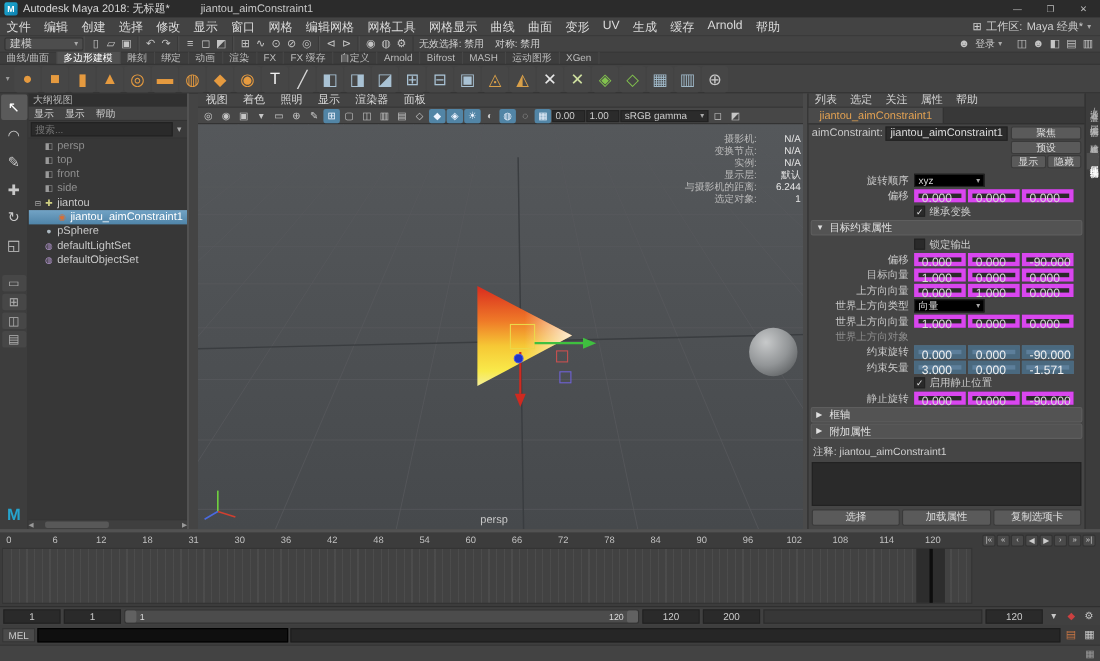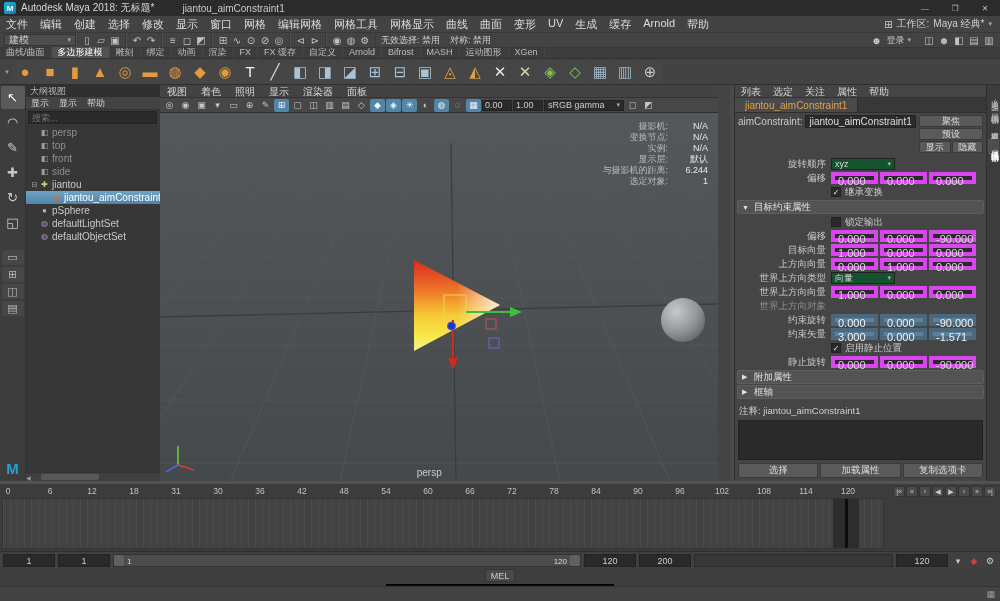--- a/index.html
+++ b/index.html
@@ -48,21 +48,21 @@
 .ol-caret{width:10px;text-align:center;font-size:8px;color:#aaa;}
 .ol-list{flex:1;overflow:hidden;background:#373737;}
 .ol-item{height:13px;display:flex;align-items:center;font-size:10px;color:#c8c8c8;white-space:nowrap;}
 .ol-item.dim{color:#8f8f8f;}
 .ol-item.selected{background:linear-gradient(#72a3c5,#4f84a8);color:#fff;}
 .ol-toggle{width:9px;font-size:7px;color:#aaa;text-align:center;}
 .ol-icon{width:11px;font-size:8px;text-align:center;margin-right:2px;}
 .ol-hscroll{height:9px;background:#3f3f3f;border-top:1px solid #333;display:flex;align-items:center;font-size:6px;color:#999;}
 .ol-thumb{height:6px;width:58px;background:#585858;border-radius:2px;margin-left:10px;}
 
-.viewport{position:absolute;left:160px;top:85px;width:558px;height:396px;display:flex;flex-direction:column;background:#434343;}
+.viewport{position:absolute;left:180px;top:85px;width:558px;height:396px;display:flex;flex-direction:column;background:#434343;}
 .vp-menus{height:13px;display:flex;font-size:10px;border-bottom:1px solid #333;}
 .vp-menu{padding:0 7px;line-height:13px;color:#d8d8d8;}
 .vp-toolbar{height:15px;display:flex;align-items:center;background:#474747;border-bottom:1px solid #2f2f2f;padding:0 2px;gap:1px;}
 .vp-tb-grp{display:flex;gap:1px;}
 .vp-icon{width:15px;height:13px;display:flex;align-items:center;justify-content:center;font-size:9px;color:#c6c6c6;border-radius:2px;}
 .vp-icon.active{background:#5285a6;color:#eef4ff;}
 .vp-field{width:30px;height:11px;background:#2b2b2b;border:1px solid #222;font-size:9px;color:#ccc;padding:0 2px;line-height:9px;font-family:inherit;}
 .vp-dropdown{width:80px;height:11px;background:#2b2b2b;border:1px solid #222;font-size:9px;color:#ccc;display:flex;justify-content:space-between;align-items:center;padding:0 3px;}
 .vp-canvas{flex:1;position:relative;background:linear-gradient(#55585b,#46494c);overflow:hidden;}
 .vp-canvas svg{position:absolute;left:0;top:0;}
@@ -86,21 +86,21 @@
 .ae-btn{height:12px;background:#5a5a5a;border:1px solid #3a3a3a;border-radius:2px;font-size:9px;color:#ddd;display:flex;align-items:center;justify-content:center;}
 .ae-btnrow{display:flex;gap:1px;}
 .ae-btnrow .ae-btn{flex:1;}
 .ae-rows{flex:1;overflow:hidden;padding-top:2px;}
 .ae-row{display:flex;align-items:center;height:14px;}
 .ae-label{width:96px;text-align:right;padding-right:5px;font-size:9.5px;color:#c9c9c9;white-space:nowrap;overflow:hidden;}
 .ae-label.dim{color:#8d8d8d;}
 .ae-fields{display:flex;gap:2px;}
 .ae-field{width:47px;height:12px;background:#2a2a2a;border:4px solid #d946ef;font-size:11px;color:#d8d8d8;line-height:10px;padding:0 3px;}
 .ae-field.hl{background:#5d7f9b;border-color:#4a697f;color:#f2f2f2;}
-.ae-dd{width:64px;height:12px;background:#14532d;border:1px solid #222;font-size:9px;color:#d8d8d8;display:flex;justify-content:space-between;align-items:center;padding:0 3px;}
+.ae-dd{width:64px;height:12px;background:#000000;border:1px solid #222;font-size:9px;color:#d8d8d8;display:flex;justify-content:space-between;align-items:center;padding:0 3px;}
 .dd-caret{font-size:7px;color:#aaa;}
 .ae-check{width:10px;height:10px;background:#2a2a2a;border:1px solid #222;margin-right:4px;display:flex;align-items:center;justify-content:center;font-size:8px;color:#e8e8e8;}
 .ae-checklabel{font-size:9.5px;}
 .ae-section{height:14px;margin:1px 2px;background:#535353;border:1px solid #5e5e5e;border-radius:2px;display:flex;align-items:center;font-size:9.5px;color:#e0e0e0;padding-left:16px;position:relative;}
 .ae-section .tri{position:absolute;left:4px;font-size:7px;}
 .ae-notes-label{font-size:9.5px;padding:2px 4px;color:#cfcfcf;}
 .ae-notes{height:40px;margin:0 3px;background:#2a2a2a;border:1px solid #222;}
 .ae-footer{display:flex;gap:2px;padding:3px;}
 .ae-footer .ae-btn{flex:1;height:15px;font-size:9.5px;}
 
@@ -120,21 +120,21 @@
 .range-row{position:absolute;left:0;top:551px;width:1000px;height:18px;background:#404040;display:flex;align-items:center;gap:3px;padding:0 3px;border-top:1px solid #2e2e2e;}
 .rs-field{width:52px;height:13px;background:#2a2a2a;border:1px solid #222;font-size:9px;color:#ccc;line-height:11px;text-align:center;}
 .rs-slider{width:468px;height:13px;background:#4c4c4c;border:1px solid #333;border-radius:2px;position:relative;font-size:8px;color:#ddd;}
 .rs-grip{position:absolute;top:0;width:10px;height:100%;background:#616161;border-radius:2px;}
 .rs-lab-l{position:absolute;left:13px;top:2px;}
 .rs-lab-r{position:absolute;right:13px;top:2px;}
 .rs-extra{flex:1;height:13px;background:#373737;border:1px solid #2c2c2c;}
 .rs-icons{display:flex;gap:2px;}
 .rs-icon{width:14px;height:13px;display:flex;align-items:center;justify-content:center;font-size:9px;color:#c8c8c8;}
 
-.cmd-row{position:absolute;left:0;top:569px;width:1000px;height:17px;background:#3e3e3e;display:flex;align-items:center;gap:2px;padding:0 2px;flex-direction:column;}
+.cmd-row{position:absolute;left:0;top:569px;width:1000px;height:17px;background:#3e3e3e;display:flex;align-items:center;gap:2px;padding:0 2px;}
 .cmd-label{width:30px;height:13px;background:#4a4a4a;border:1px solid #333;font-size:9px;color:#ccc;text-align:center;line-height:12px;}
 .cmd-input{width:228px;height:13px;background:#0f0f0f;border:1px solid #000;color:#ddd;font-size:10px;font-family:"DejaVu Sans Mono",monospace;padding:0 3px;}
 .cmd-output{flex:1;height:13px;background:#262626;border:1px solid #1d1d1d;}
 .cmd-icons{display:flex;gap:2px;}
 .cmd-icon{width:15px;height:14px;display:flex;align-items:center;justify-content:center;font-size:10px;color:#c8c8c8;}
 
 .help-row{position:absolute;left:0;top:586px;width:1000px;height:15px;background:#434343;border-top:1px solid #333;display:flex;align-items:center;justify-content:space-between;padding:0 5px;font-size:9px;color:#9a9a9a;}
 .caret{font-size:7px;color:#aaa;}
 </style>
 </head>
@@ -637,25 +637,25 @@
         <div class="ae-row">
           <div class="ae-label">静止旋转</div>
           <div class="ae-fields">
             <div class="ae-field">0.000</div>
             <div class="ae-field">0.000</div>
             <div class="ae-field">-90.000</div>
           </div>
         </div>
         <div class="ae-section">
           <span class="tri">▶</span>
-          <span>附加属性</span>
+          <span>框轴</span>
         </div>
         <div class="ae-section">
           <span class="tri">▶</span>
-          <span>框轴</span>
+          <span>附加属性</span>
         </div>
       </div>
     <div class="ae-notes-label">注释: jiantou_aimConstraint1</div>
     <div class="ae-notes"></div>
     <div class="ae-footer">
       <div class="ae-btn">选择</div>
       <div class="ae-btn">加载属性</div>
       <div class="ae-btn">复制选项卡</div>
     </div>
   </div>

